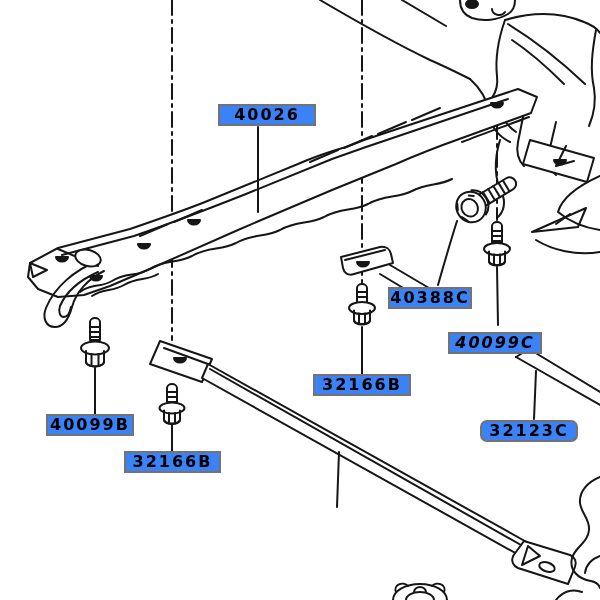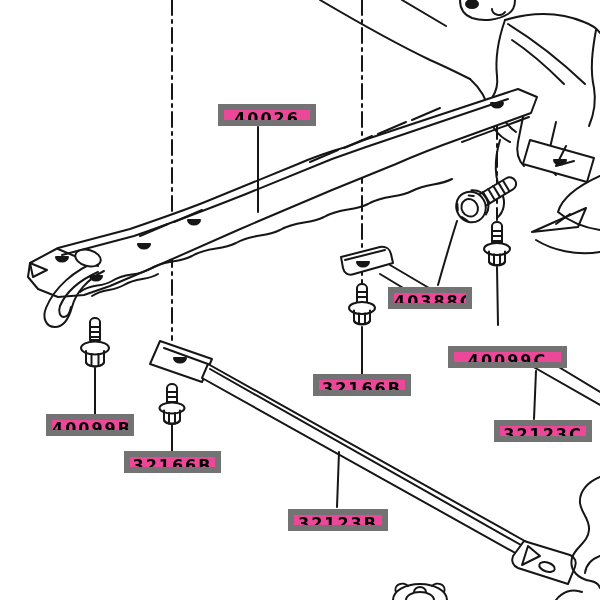--- a/index.html
+++ b/index.html
@@ -3,22 +3,22 @@
 <meta charset="utf-8">
 <style>
   html,body{margin:0;padding:0;background:#fff;}
   .stage{position:relative;width:600px;height:600px;background:#ffffff;overflow:hidden;
          font-family:"DejaVu Sans", sans-serif;}
   .stage svg{position:absolute;left:0;top:0;}
   .plabel{
     position:absolute;
     box-sizing:border-box;
     height:22px;
-    border:6px solid #737373;
-    background:#ec4899;
+    border:2px solid #737373;
+    background:#3b82f6;
     color:#000000;
     font-family:"DejaVu Sans", sans-serif;
     font-weight:bold;
     font-size:16px;
     line-height:17px;
     letter-spacing:2px;
     text-align:center;
     white-space:nowrap;
     overflow:hidden;
     cursor:pointer;
@@ -195,24 +195,23 @@
     <path d="M172,424 L172,451"></path>
     <path d="M536,371 L534,419"></path>
     <path d="M339,452 L337,507"></path>
   </g>
 </svg>
 
   <div class="plabel" style="left:218px; top:104px; width:98px;">40026</div>
 
   <div class="plabel" style="left:388px; top:287px; width:84px;">40388C</div>
 
-  <div class="plabel" style="left:448px; top:346px; width:119px;">40099C</div>
+  <div class="plabel" style="left:448px; top:332px; width:94px;font-style:italic;">40099C</div>
 
   <div class="plabel" style="left:313px; top:374px; width:98px;">32166B</div>
 
   <div class="plabel" style="left:46px; top:414px; width:88px;">40099B</div>
 
   <div class="plabel" style="left:124px; top:451px; width:97px;">32166B</div>
 
-  <div class="plabel" style="left:494px; top:420px; width:98px;">32123C</div>
-
-  <div class="plabel" style="left:288px; top:509px; width:100px;">32123B</div>
+  <div class="plabel" style="left:480px; top:420px; width:98px;border-radius:7px;">32123C</div>
+
 </div>
 
 </body></html>

